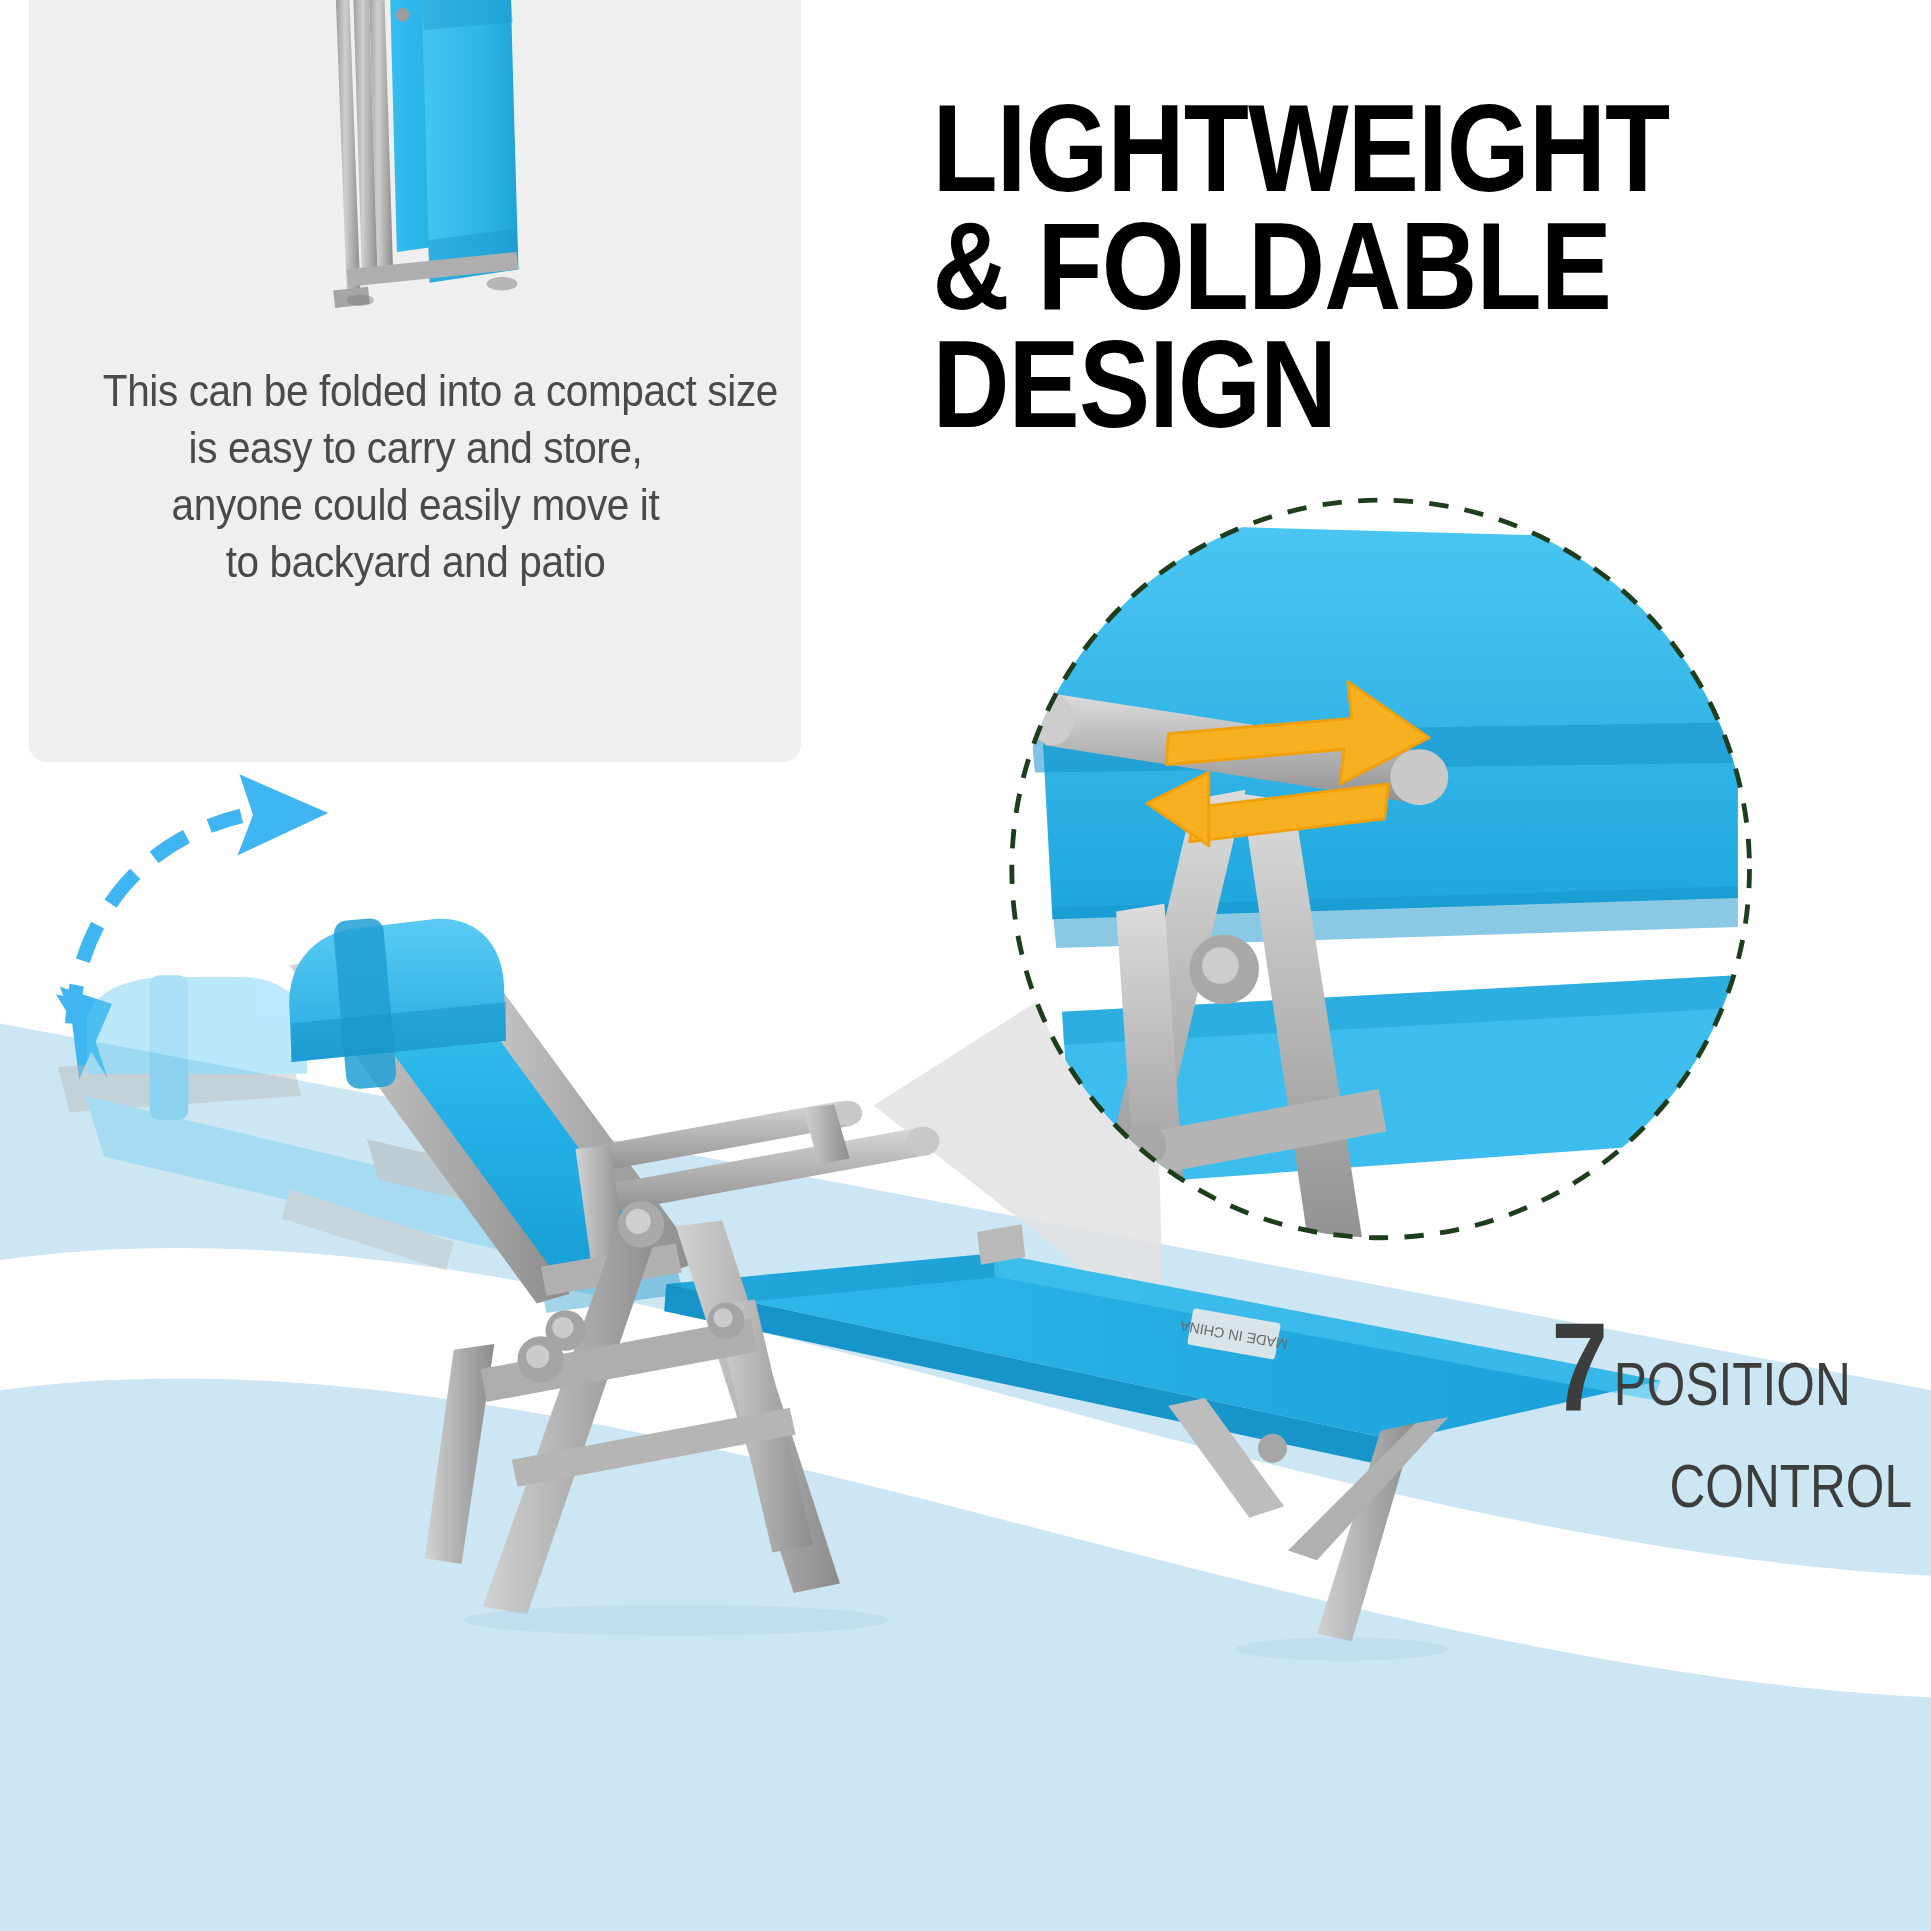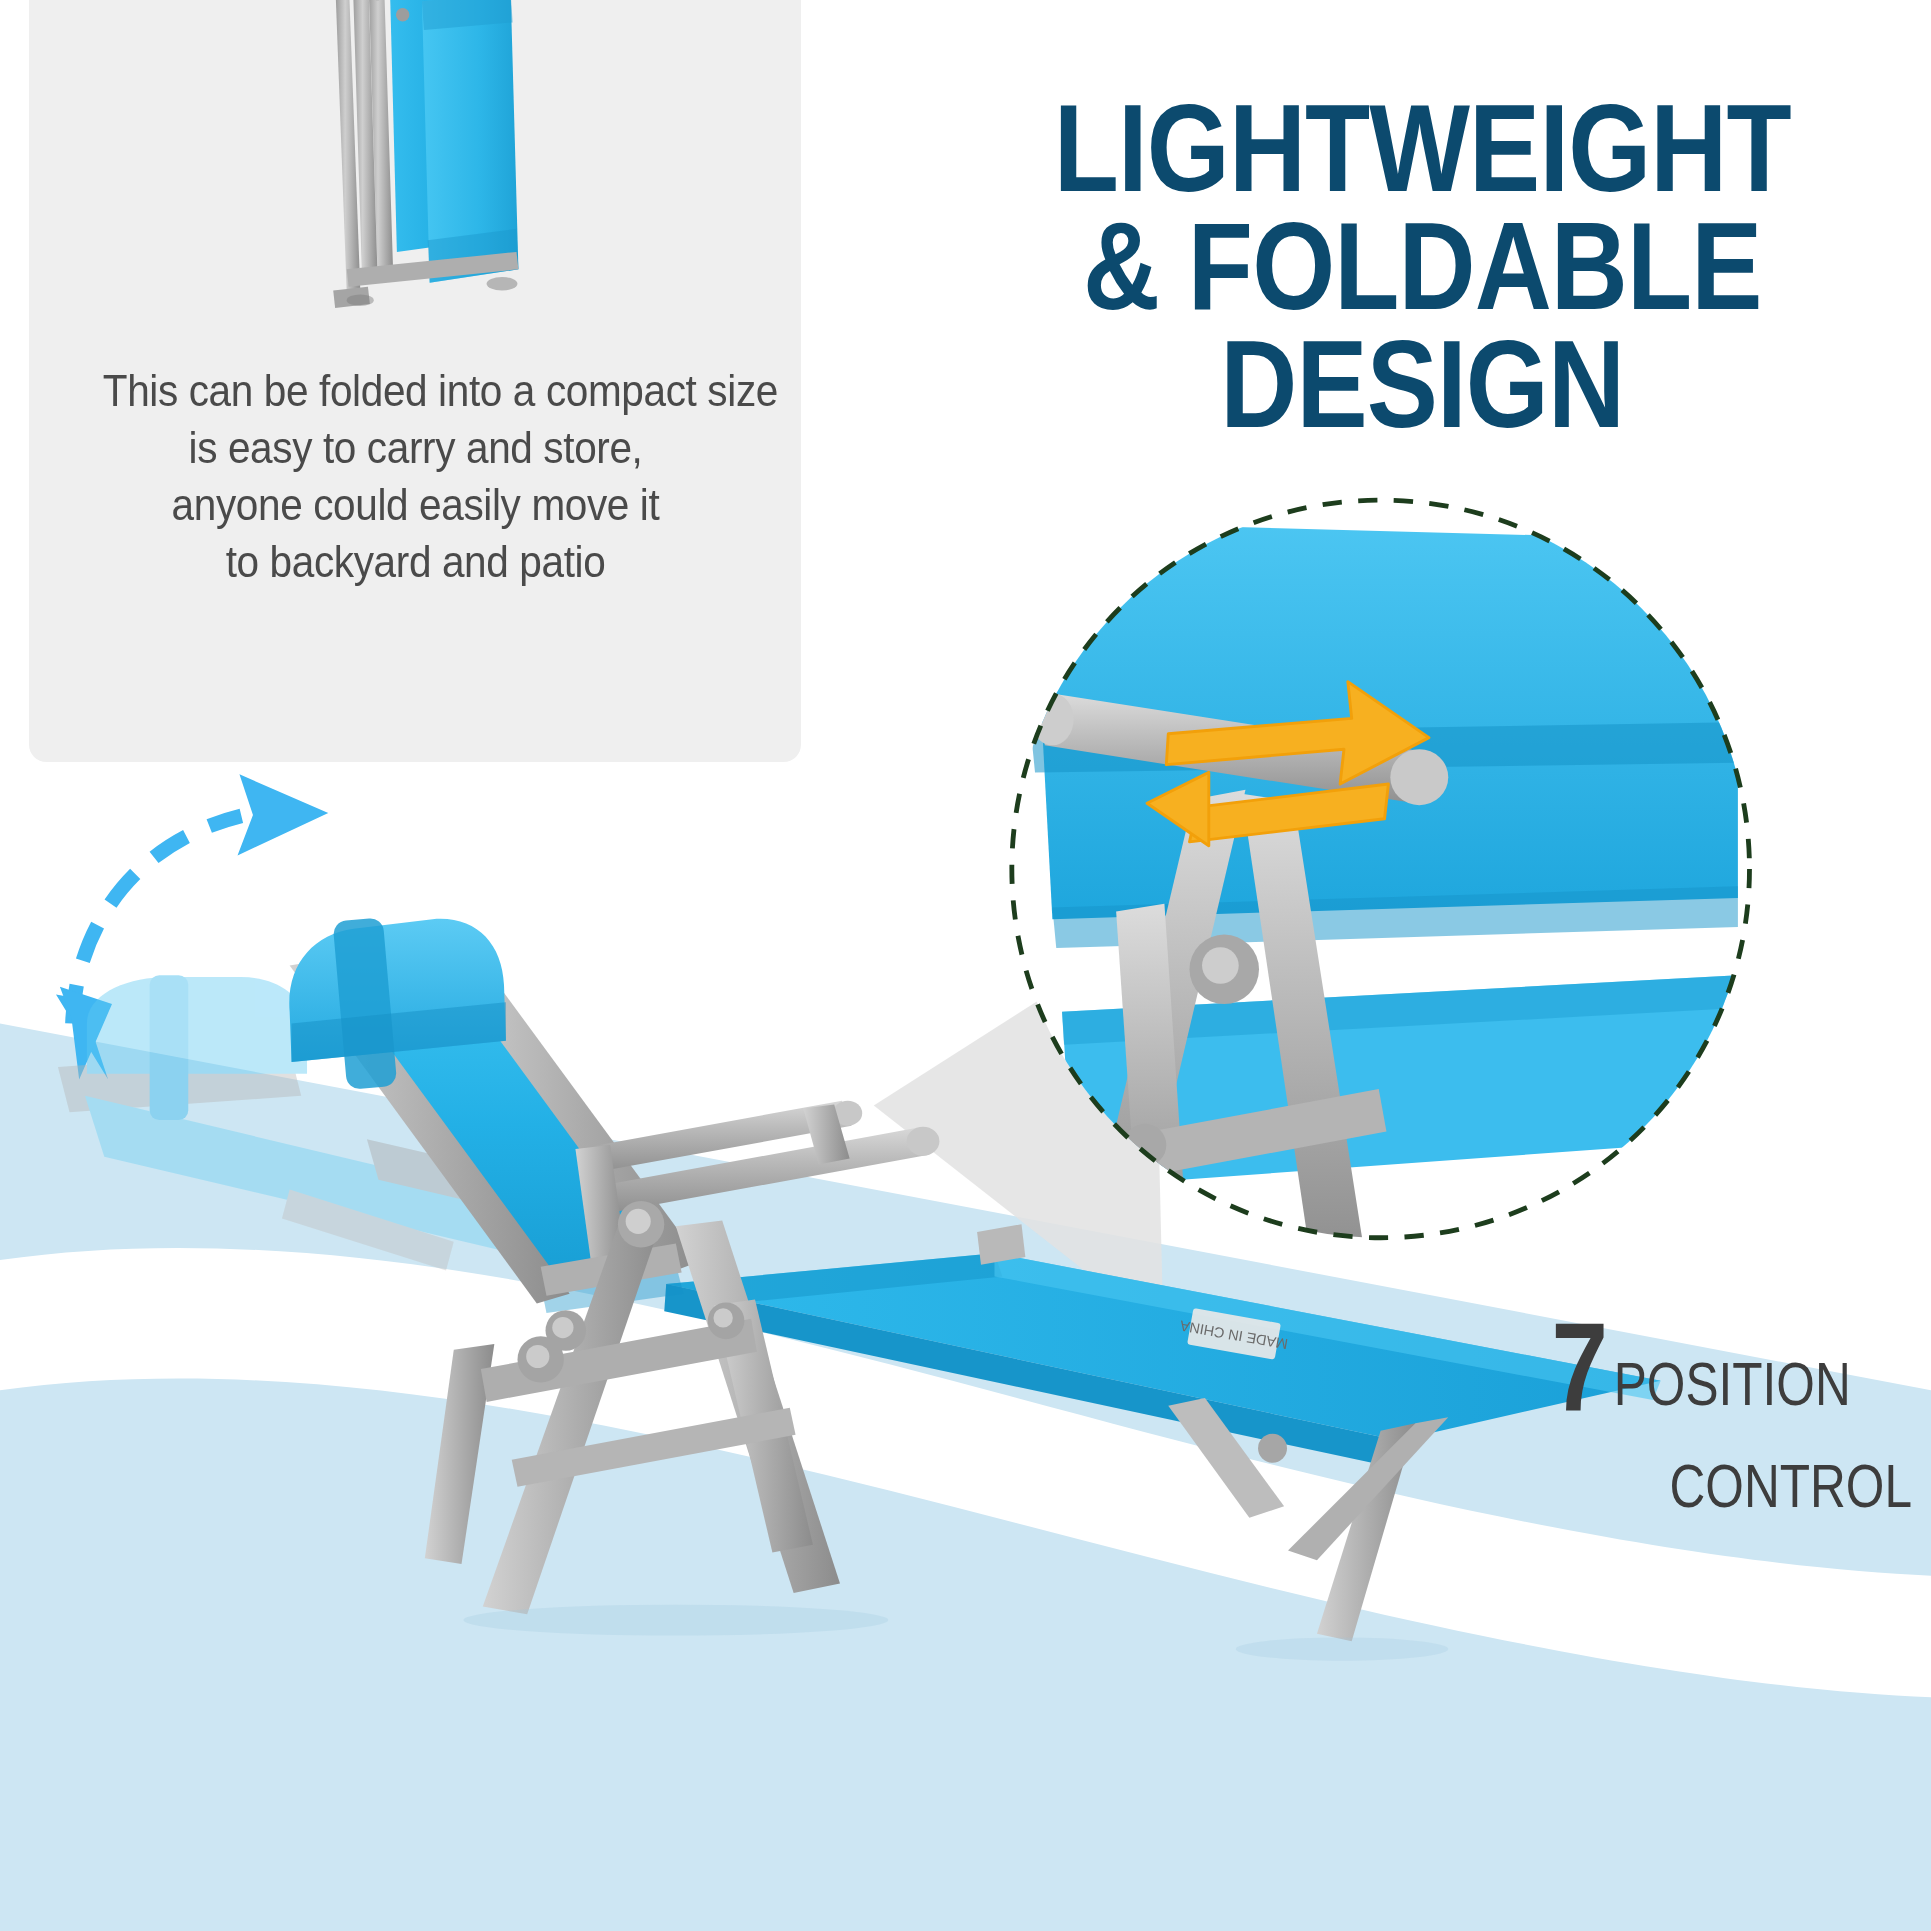--- a/index.html
+++ b/index.html
@@ -35,22 +35,22 @@
     letter-spacing:-0.4px;
     transform:scaleX(0.90);
     transform-origin:center top;
   }
   .panel-text .ln{display:block;white-space:nowrap;}
 
   
   .headline{
     position:absolute;
     right:19.3px;top:89px;width:1139px;
-    text-align:center;
-    color:#0c4a6e;
+    text-align:left;
+    color:#000000;
     font-family:"Liberation Sans", sans-serif;
     font-weight:bold;
     font-size:124px;
     line-height:118px;
     letter-spacing:-1px;
   }
   .headline .hl{display:block;white-space:nowrap;transform:scaleX(0.86);transform-origin:right center;}
 
   
   .posctl{

